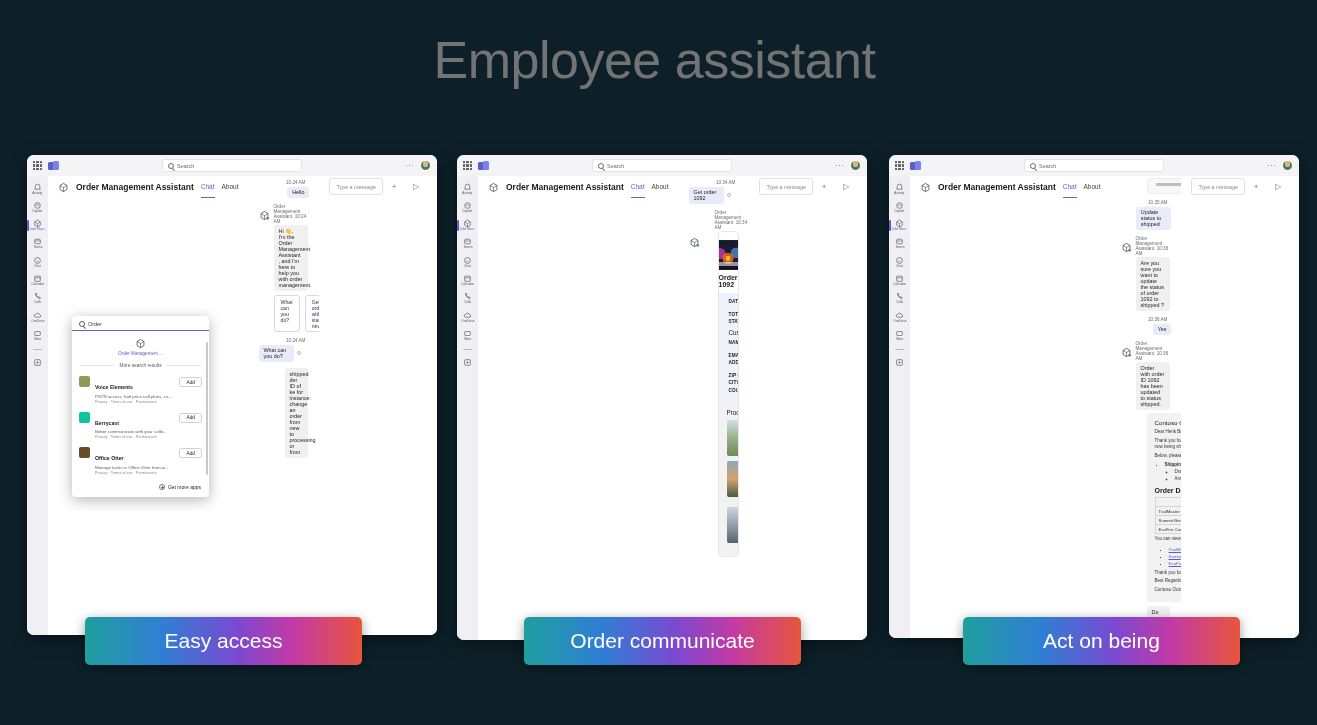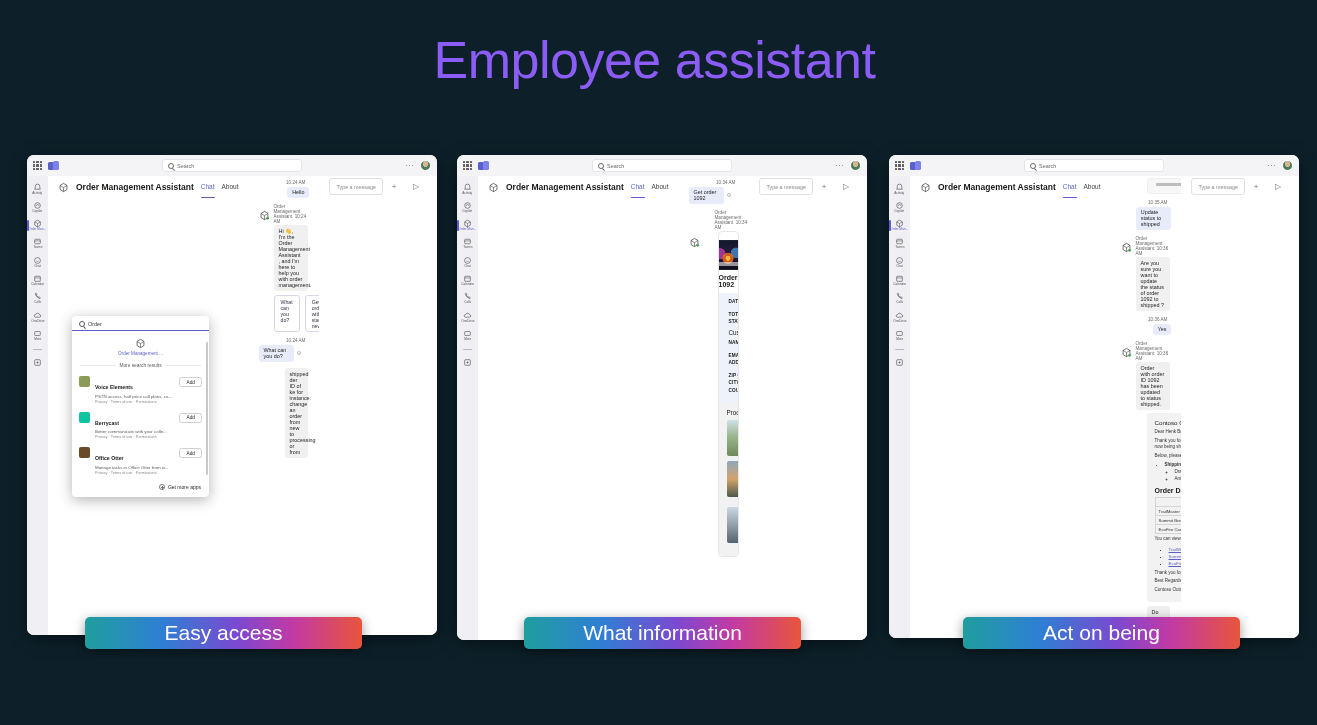--- a/index.html
+++ b/index.html
@@ -4,21 +4,21 @@
 <style>
   * { box-sizing: border-box; margin:0; padding:0; }
   body {
     width:1317px; height:725px; overflow:hidden;
     background:#0d2029;
     font-family:"Liberation Sans", sans-serif;
     position:relative;
   }
   .page-title {
     position:absolute; top:30px; left:0; right:8px;
-    text-align:center; color:#8b5cf6;
+    text-align:center; color:#737373;
     font-size:52px; font-weight:400; letter-spacing:-0.5px;
   }
 
   
   .win {
     position:absolute; top:155px;
     background:#fff; border-radius:7px;
     box-shadow:0 4px 18px rgba(0,0,0,.45);
     overflow:hidden;
   }
@@ -190,21 +190,21 @@
   table.etab th, table.etab td { border:1px solid #d4d4d4; font-size:4.3px;
     padding:1.5px 3px; color:#333; }
   table.etab th { text-align:center; font-weight:bold; }
   table.etab td.qty, table.etab td.prc { text-align:left; }
   .e-links { margin:3px 0 3px 14px; }
   .e-links li { font-size:4.4px; line-height:1.6; }
   .e-links a { color:#5b5fc7; text-decoration:underline; }
 
   
   .badge {
-    position:absolute; height:32px; border-radius:5px;
+    position:absolute; height:48px; border-radius:5px;
     display:flex; align-items:center; justify-content:center;
     color:#fff; font-size:21px;
     background:linear-gradient(90deg,#1f9e9e 0%, #2f7fd4 28%, #7b49d0 55%, #c23aa5 75%, #e8553c 100%);
     box-shadow:0 3px 12px rgba(0,0,0,.4);
   }
   .badge.b1 { left:85px;  top:617px; width:277px; }
   .badge.b2 { left:524px; top:617px; width:277px; }
   .badge.b3 { left:963px; top:617px; width:277px; }
 </style>
 </head>
@@ -881,14 +881,14 @@
       <div class="composer">
         <div class="comp-in">Type a message</div>
         <span class="comp-ic">+</span>
         <span class="comp-ic">▷</span>
       </div>
     </div>
   </div>
 </div>
 
 <div class="badge b1">Easy access</div>
-<div class="badge b2">What information</div>
+<div class="badge b2">Order communicate</div>
 <div class="badge b3">Act on being</div>
 
 </body></html>

